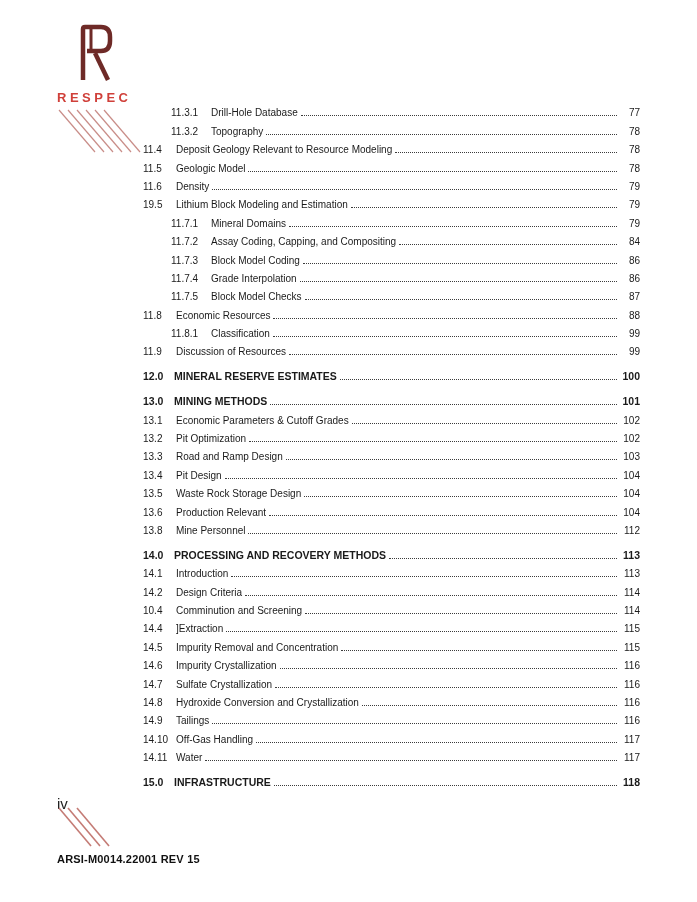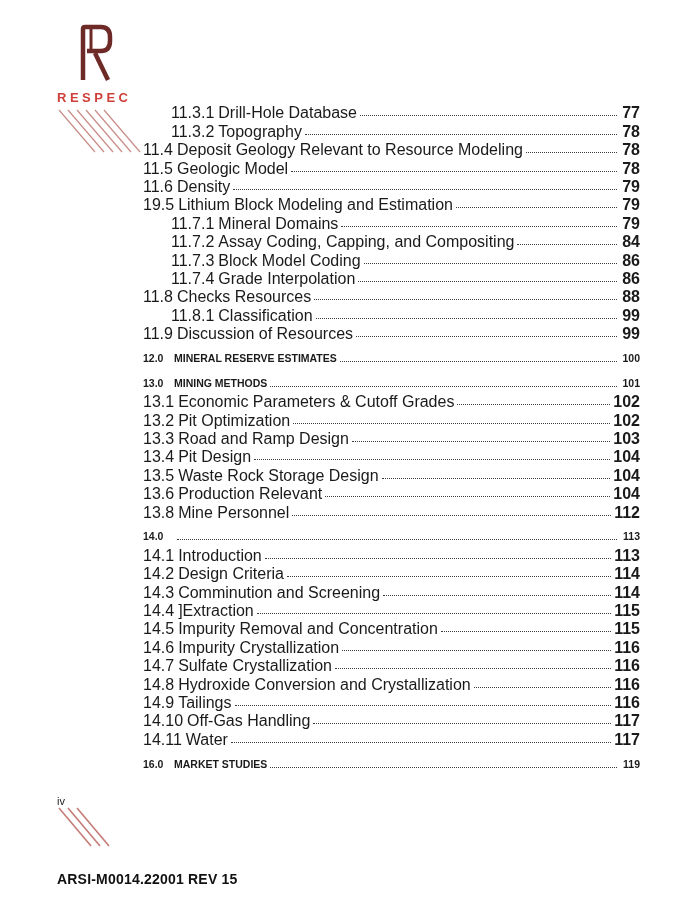--- a/index.html
+++ b/index.html
@@ -27,49 +27,49 @@
   }
   .hatch-top { position:absolute; left:57px; top:108px; }
   .hatch-bottom { position:absolute; left:57px; top:806px; }
 
   
   .toc { position:absolute; left:143px; top:101px; width:497px; }
   .toc-row {
     display:flex;
     align-items:flex-end;
     height:18.4px;
-    font-size:16px;
+    font-size:10px;
     color:#1a1a1a;
   }
   .toc-row .num, .toc-row .title, .toc-row .pagenum { line-height:13px; white-space:nowrap; }
   .toc-row .num { flex:none; padding-right:4px; }
   .toc-row .title { flex:none; }
   .toc-row .leader {
     flex:1 1 auto;
     min-width:8px;
     border-bottom:1.4px dotted #3c3c3c;
     margin:0 3px 3px 3px;
     height:1px;
   }
-  .toc-row .pagenum { flex:none; min-width:20px; text-align:right;font-weight:bold; }
+  .toc-row .pagenum { flex:none; min-width:20px; text-align:right; }
 
   .level1 { font-weight:bold; font-size:10.5px; margin-top:6.5px; }
   .level1 .num { min-width:31px; }
   .level2 .num { min-width:33px; }
   .level3 { padding-left:28px; }
   .level3 .num { min-width:40px; }
 
   
   .page-label {
     position:absolute; left:57px; top:795px;
-    font-size:11px; color:#222;
+    font-size:15px; color:#222;
   }
   .doc-id {
-    position:absolute; left:57px; top:871px;
-    font-size:14px; font-weight:bold; letter-spacing:0.2px; color:#111;
+    position:absolute; left:57px; top:853px;
+    font-size:11px; font-weight:bold; letter-spacing:0.2px; color:#111;
   }
 </style>
 </head>
 <body>
 
 <div class="page">
 
   <div class="logo">
     <svg class="logo-mark" width="42" height="58" viewBox="0 0 42 58" fill="none">
       <path d="M8 56 L8 5 Q8 3 10 3 L26 3 Q35 3 35 13 L35 17 Q35 27 26 27 L12 27" stroke="#6e2a27" stroke-width="4.5" fill="none"></path>
@@ -144,23 +144,29 @@
       <span class="title">Block Model Coding</span>
       <span class="leader"></span>
       <span class="pagenum">86</span>
     </div>
       <div class="toc-row level3">
       <span class="num">11.7.4</span>
       <span class="title">Grade Interpolation</span>
       <span class="leader"></span>
       <span class="pagenum">86</span>
     </div>
+      <div class="toc-row level3">
+      <span class="num">11.7.5</span>
+      <span class="title">Block Model Checks</span>
+      <span class="leader"></span>
+      <span class="pagenum">87</span>
+    </div>
       <div class="toc-row level2">
       <span class="num">11.8</span>
-      <span class="title">Checks Resources</span>
+      <span class="title">Economic Resources</span>
       <span class="leader"></span>
       <span class="pagenum">88</span>
     </div>
       <div class="toc-row level3">
       <span class="num">11.8.1</span>
       <span class="title">Classification</span>
       <span class="leader"></span>
       <span class="pagenum">99</span>
     </div>
       <div class="toc-row level2">
@@ -218,37 +224,38 @@
       <span class="pagenum">104</span>
     </div>
       <div class="toc-row level2">
       <span class="num">13.8</span>
       <span class="title">Mine Personnel</span>
       <span class="leader"></span>
       <span class="pagenum">112</span>
     </div>
       <div class="toc-row level1">
       <span class="num">14.0</span>
+      <span class="title">PROCESSING AND RECOVERY METHODS</span>
       <span class="leader"></span>
       <span class="pagenum">113</span>
     </div>
       <div class="toc-row level2">
       <span class="num">14.1</span>
       <span class="title">Introduction</span>
       <span class="leader"></span>
       <span class="pagenum">113</span>
     </div>
       <div class="toc-row level2">
       <span class="num">14.2</span>
       <span class="title">Design Criteria</span>
       <span class="leader"></span>
       <span class="pagenum">114</span>
     </div>
       <div class="toc-row level2">
-      <span class="num">14.3</span>
+      <span class="num">10.4</span>
       <span class="title">Comminution and Screening</span>
       <span class="leader"></span>
       <span class="pagenum">114</span>
     </div>
       <div class="toc-row level2">
       <span class="num">14.4</span>
       <span class="title">]Extraction</span>
       <span class="leader"></span>
       <span class="pagenum">115</span>
     </div>
@@ -288,24 +295,24 @@
       <span class="leader"></span>
       <span class="pagenum">117</span>
     </div>
       <div class="toc-row level2">
       <span class="num">14.11</span>
       <span class="title">Water</span>
       <span class="leader"></span>
       <span class="pagenum">117</span>
     </div>
       <div class="toc-row level1">
-      <span class="num">16.0</span>
-      <span class="title">MARKET STUDIES</span>
-      <span class="leader"></span>
-      <span class="pagenum">119</span>
+      <span class="num">15.0</span>
+      <span class="title">INFRASTRUCTURE</span>
+      <span class="leader"></span>
+      <span class="pagenum">118</span>
     </div>
     </div>
 
   <span class="page-label">iv</span>
 
   <svg class="hatch-bottom" width="56" height="42" viewBox="0 0 56 42">
     <g stroke="#c47b75" stroke-width="1.6">
       <line x1="2" y1="2" x2="34" y2="40"></line>
       <line x1="11" y1="2" x2="43" y2="40"></line>
       <line x1="20" y1="2" x2="52" y2="40"></line>

